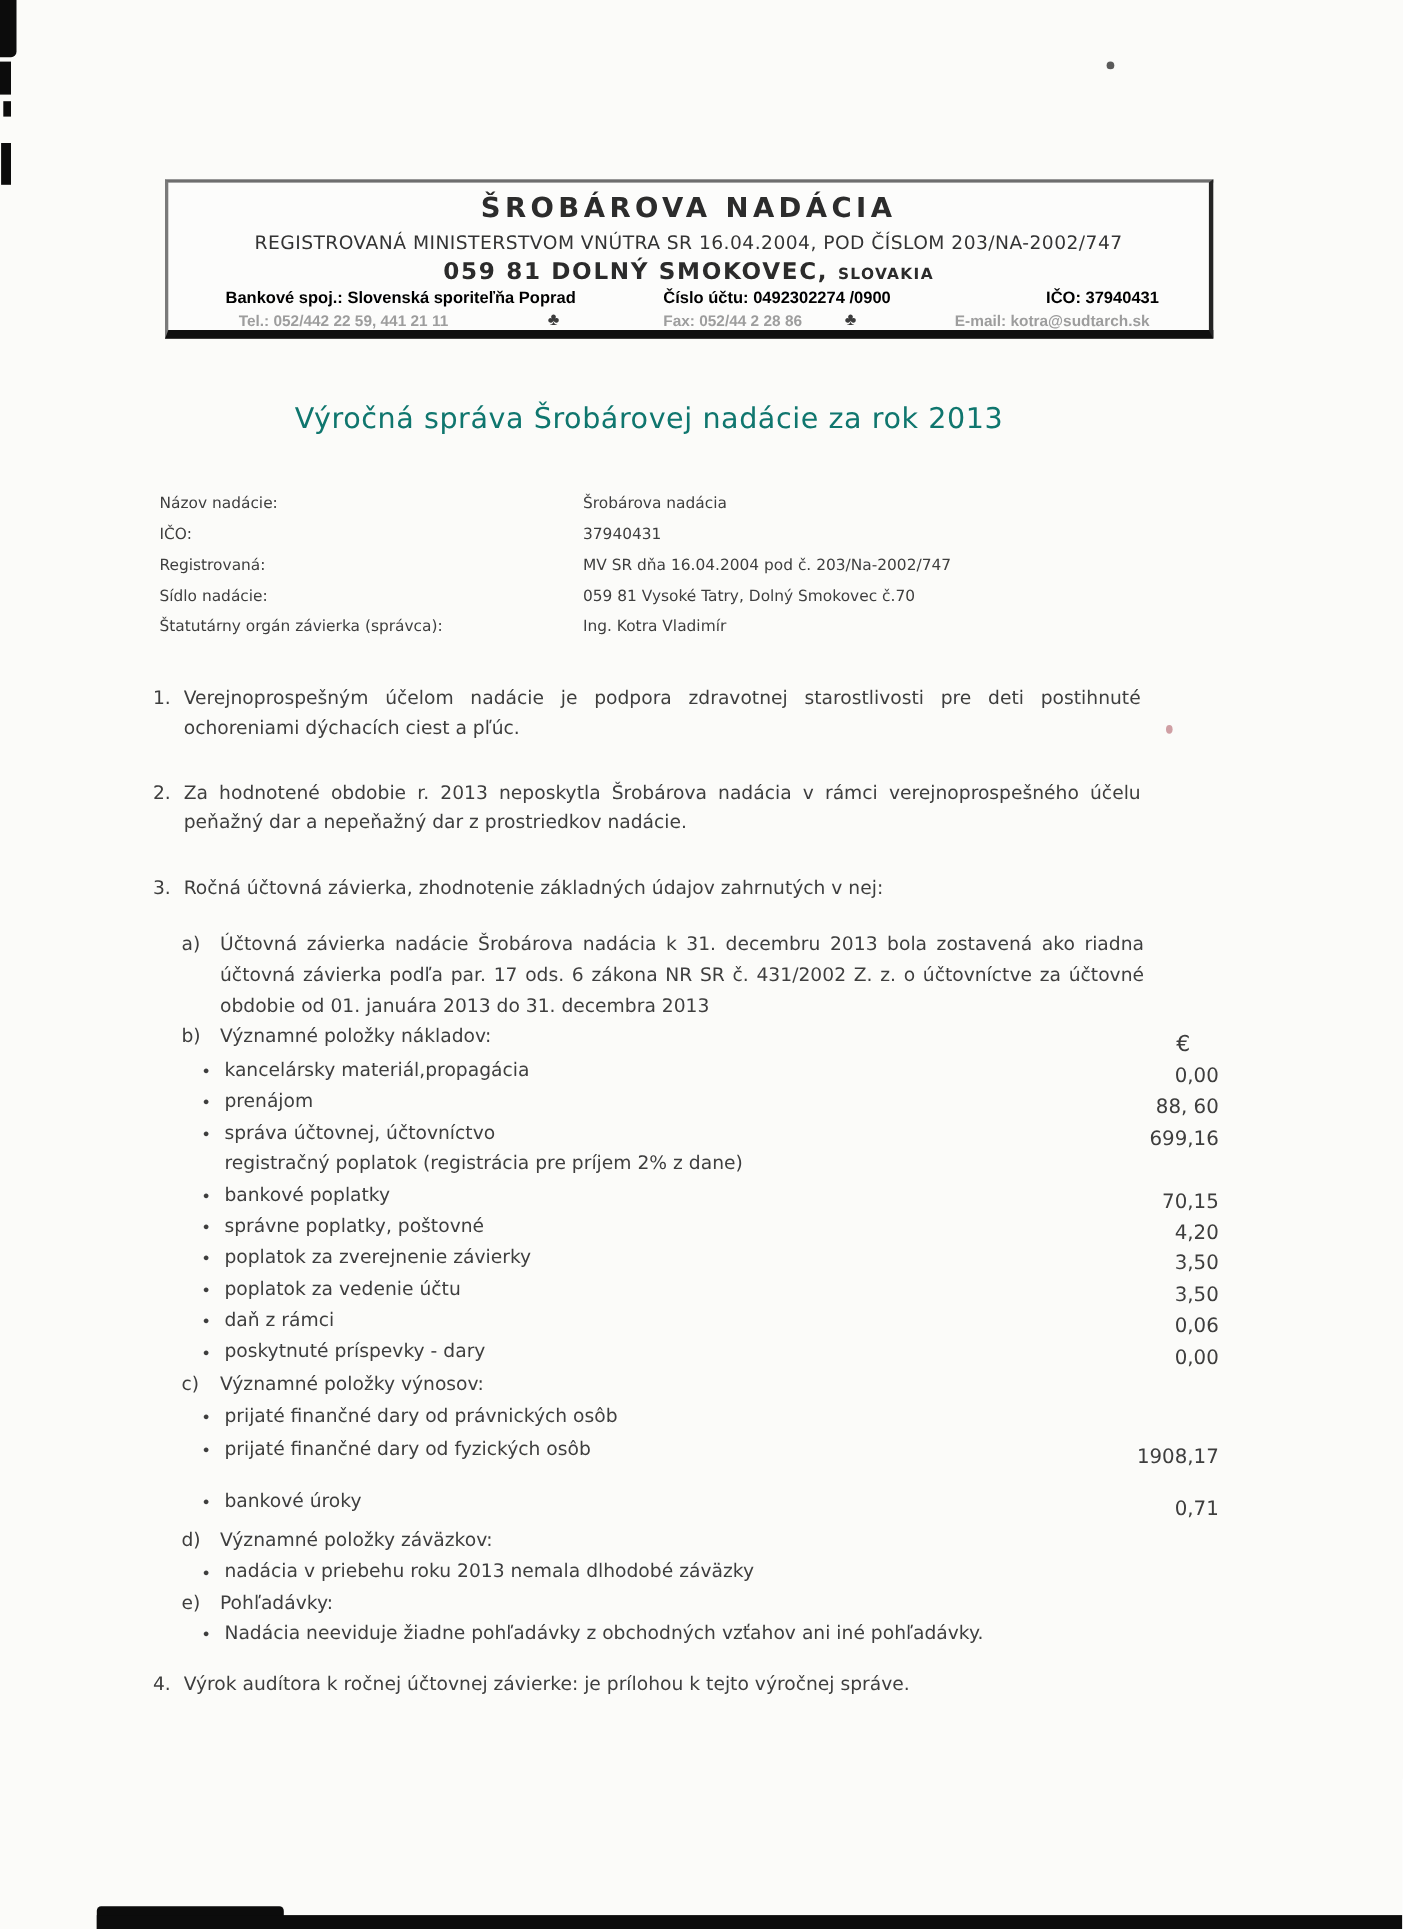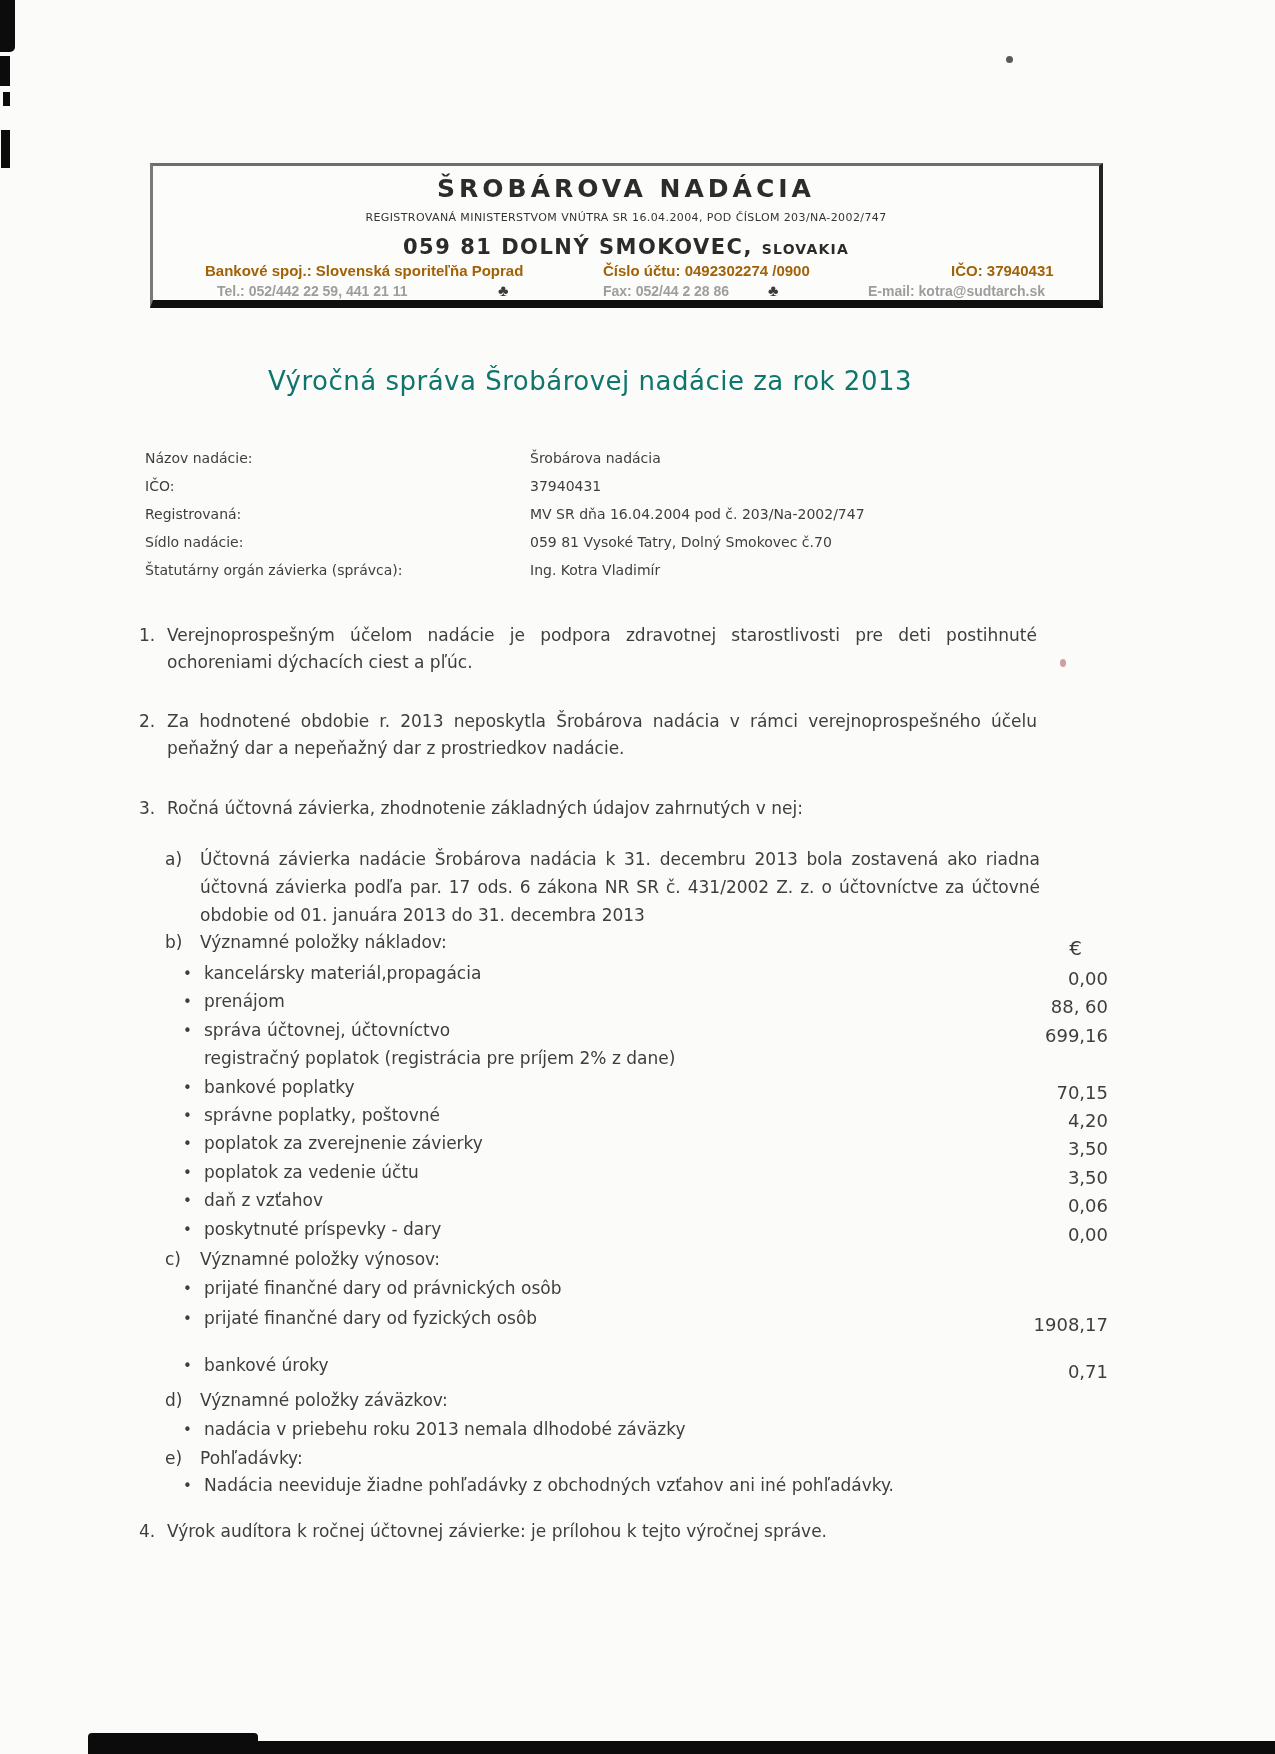--- a/index.html
+++ b/index.html
@@ -15,24 +15,24 @@
 
   
   .hdr-box{
     left:150px;top:163px;width:946px;height:134px;
     border-top:3px solid #6e6e6e;border-left:3px solid #7a7a7a;
     border-right:4px solid #242424;border-bottom:8px solid #101010;
     background:#fcfcfb;
   }
   .hdr-box .abs{position:absolute;}
   .hdr-name{top:8px;left:0;width:100%;text-align:center;font-size:25px;font-weight:bold;letter-spacing:4px;color:#2c2c2c;}
-  .hdr-reg{top:45px;left:0;width:100%;text-align:center;font-size:11px;letter-spacing:0.4px;color:#333;}
+  .hdr-reg{top:45px;left:0;width:100%;text-align:center;font-size:17px;letter-spacing:0.4px;color:#333;}
   .hdr-addr{top:69px;left:0;width:100%;text-align:center;font-size:21px;font-weight:bold;letter-spacing:1.5px;color:#2b2b2b;}
   .hdr-addr .country{font-size:14px;letter-spacing:1.2px;}
-  .hdr-row2{font-family:"Liberation Sans",sans-serif;font-weight:bold;font-size:15px;color:#a16207;white-space:nowrap;}
+  .hdr-row2{font-family:"Liberation Sans",sans-serif;font-weight:bold;font-size:15px;color:#000000;white-space:nowrap;}
   .hdr-row3{font-family:"Liberation Sans",sans-serif;font-weight:bold;font-size:14px;color:#9d9d9d;white-space:nowrap;}
   .club{color:#3c3c3c;font-size:16px;}
 
   
   .title{left:140px;top:366px;width:900px;text-align:center;font-size:26px;letter-spacing:0.5px;color:#0f766e;}
 
   
   .info{left:145px;top:444px;width:945px;font-size:14px;}
   .info-row{display:flex;height:28px;line-height:28px;}
   .info-label{width:385px;}
@@ -190,21 +190,21 @@
       <span class="clabel">poplatok za zverejnenie závierky</span>
       <span class="cval">3,50</span>
     </div>
     <div class="crow">
       <span class="blt">•</span>
       <span class="clabel">poplatok za vedenie účtu</span>
       <span class="cval">3,50</span>
     </div>
     <div class="crow">
       <span class="blt">•</span>
-      <span class="clabel">daň z vzťahov</span>
+      <span class="clabel">daň z rámci</span>
       <span class="cval">0,06</span>
     </div>
     <div class="crow">
       <span class="blt">•</span>
       <span class="clabel">poskytnuté príspevky - dary</span>
       <span class="cval">0,00</span>
     </div>
   </div>
 
   <div class="abs sub subc">

